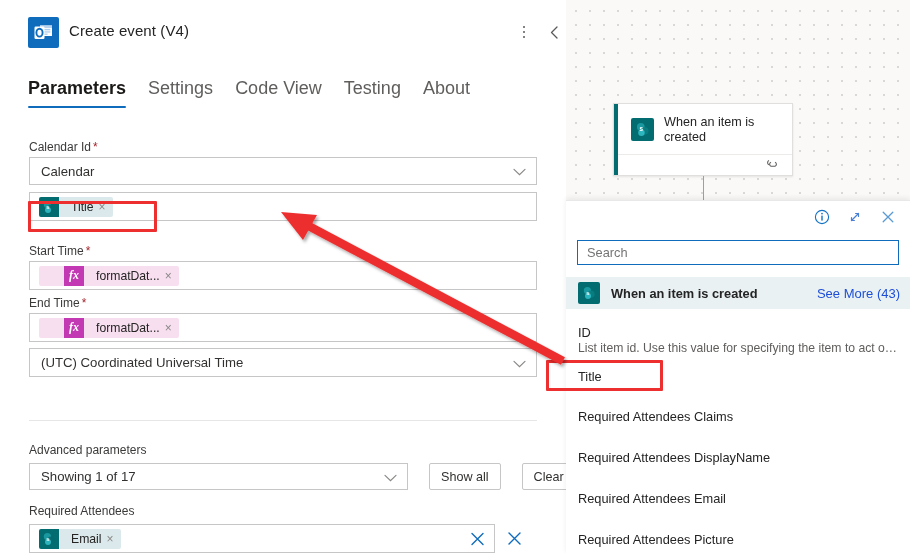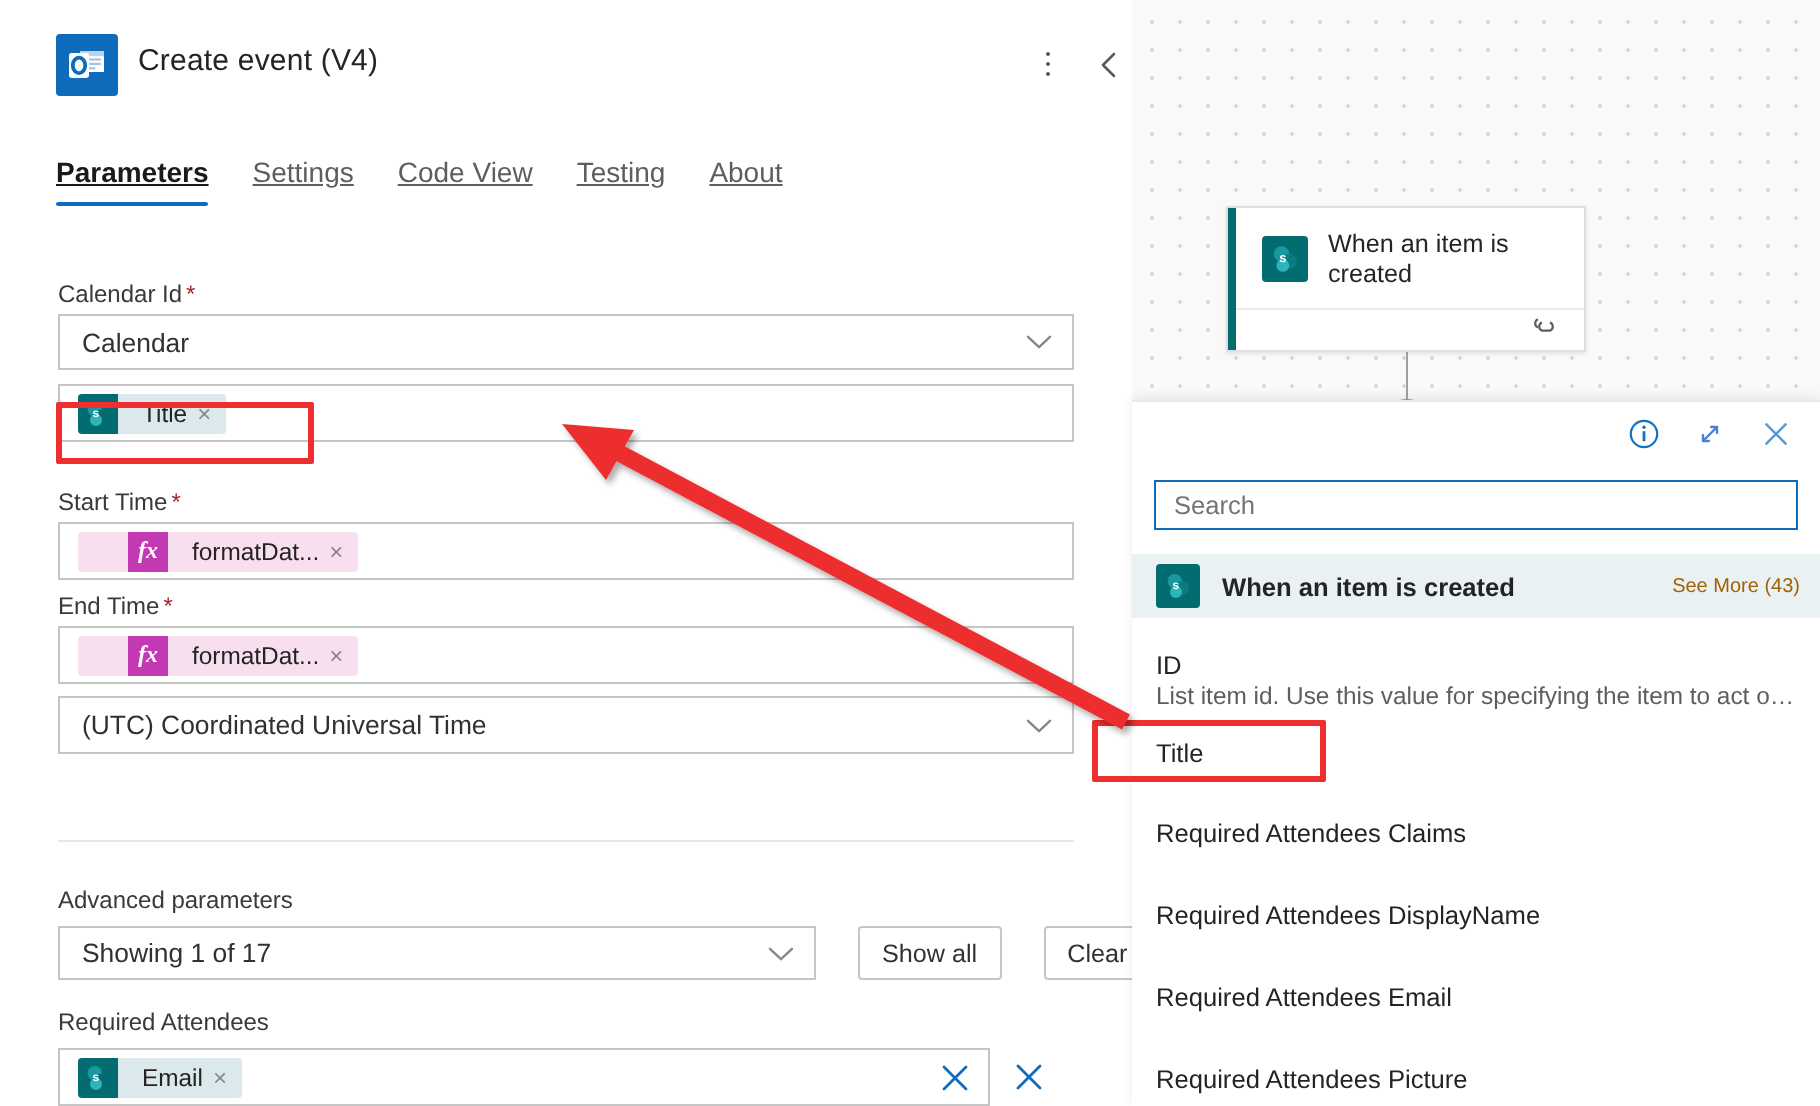--- a/index.html
+++ b/index.html
@@ -65,27 +65,26 @@
   .dots i { width:2.5px; height:2.5px; border-radius:50%; background:#5a5a5a; display:block; }
 
   
   .tabs {
     position: absolute;
     left: 28px; top: 78px;
     display: flex;
     gap: 0;
   }
   .tab {
-    font-size: 14px;
+    font-size: 18px;
     color: #605e5c;
     padding: 0 14px 9px 0;
     margin-right: 8px;
     position: relative;
     white-space: nowrap;
-    text-decoration: underline;
   }
   .tab.active {
     color: #1b1a19;
     font-weight: bold;
   }
   .tab.active::after {
     content: "";
     position: absolute;
     left: 0; right: 14px;
     bottom: 0;
@@ -376,22 +375,22 @@
   }
   .dyn-group-title {
     font-size: 12.8px;
     color: #242424;
     font-weight: bold;
     margin-left: 11px;
   }
   .dyn-see-more {
     position: absolute;
     right: 10px;
-    font-size: 10px;
-    color: #a16207;
+    font-size: 13px;
+    color: #1d4ed8;
     white-space: nowrap;
   }
 
   .dyn-list { position: absolute; left: 0; right: 0; top: 108px; }
   .dyn-item { position: relative; padding: 0 12px; }
   .dyn-item-name {
     font-size: 12.8px;
     color: #242424;
     white-space: nowrap;
   }

